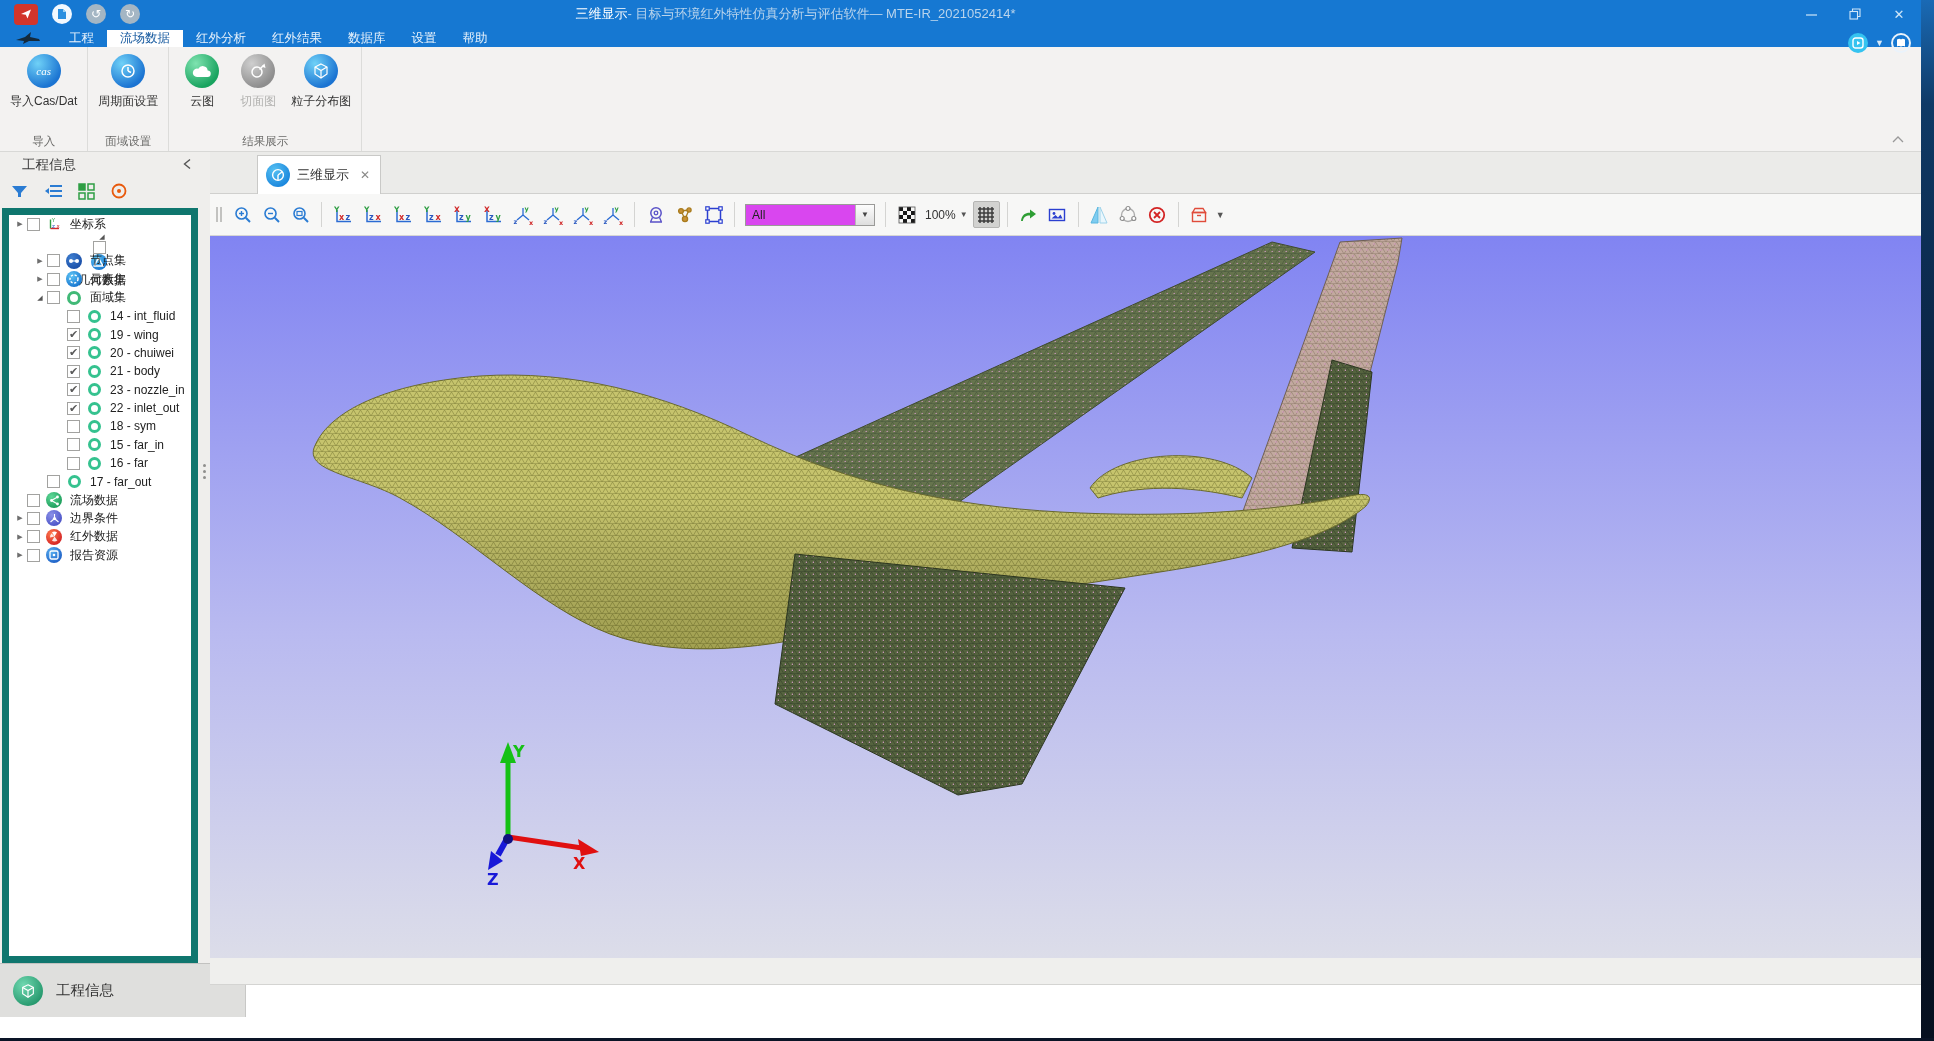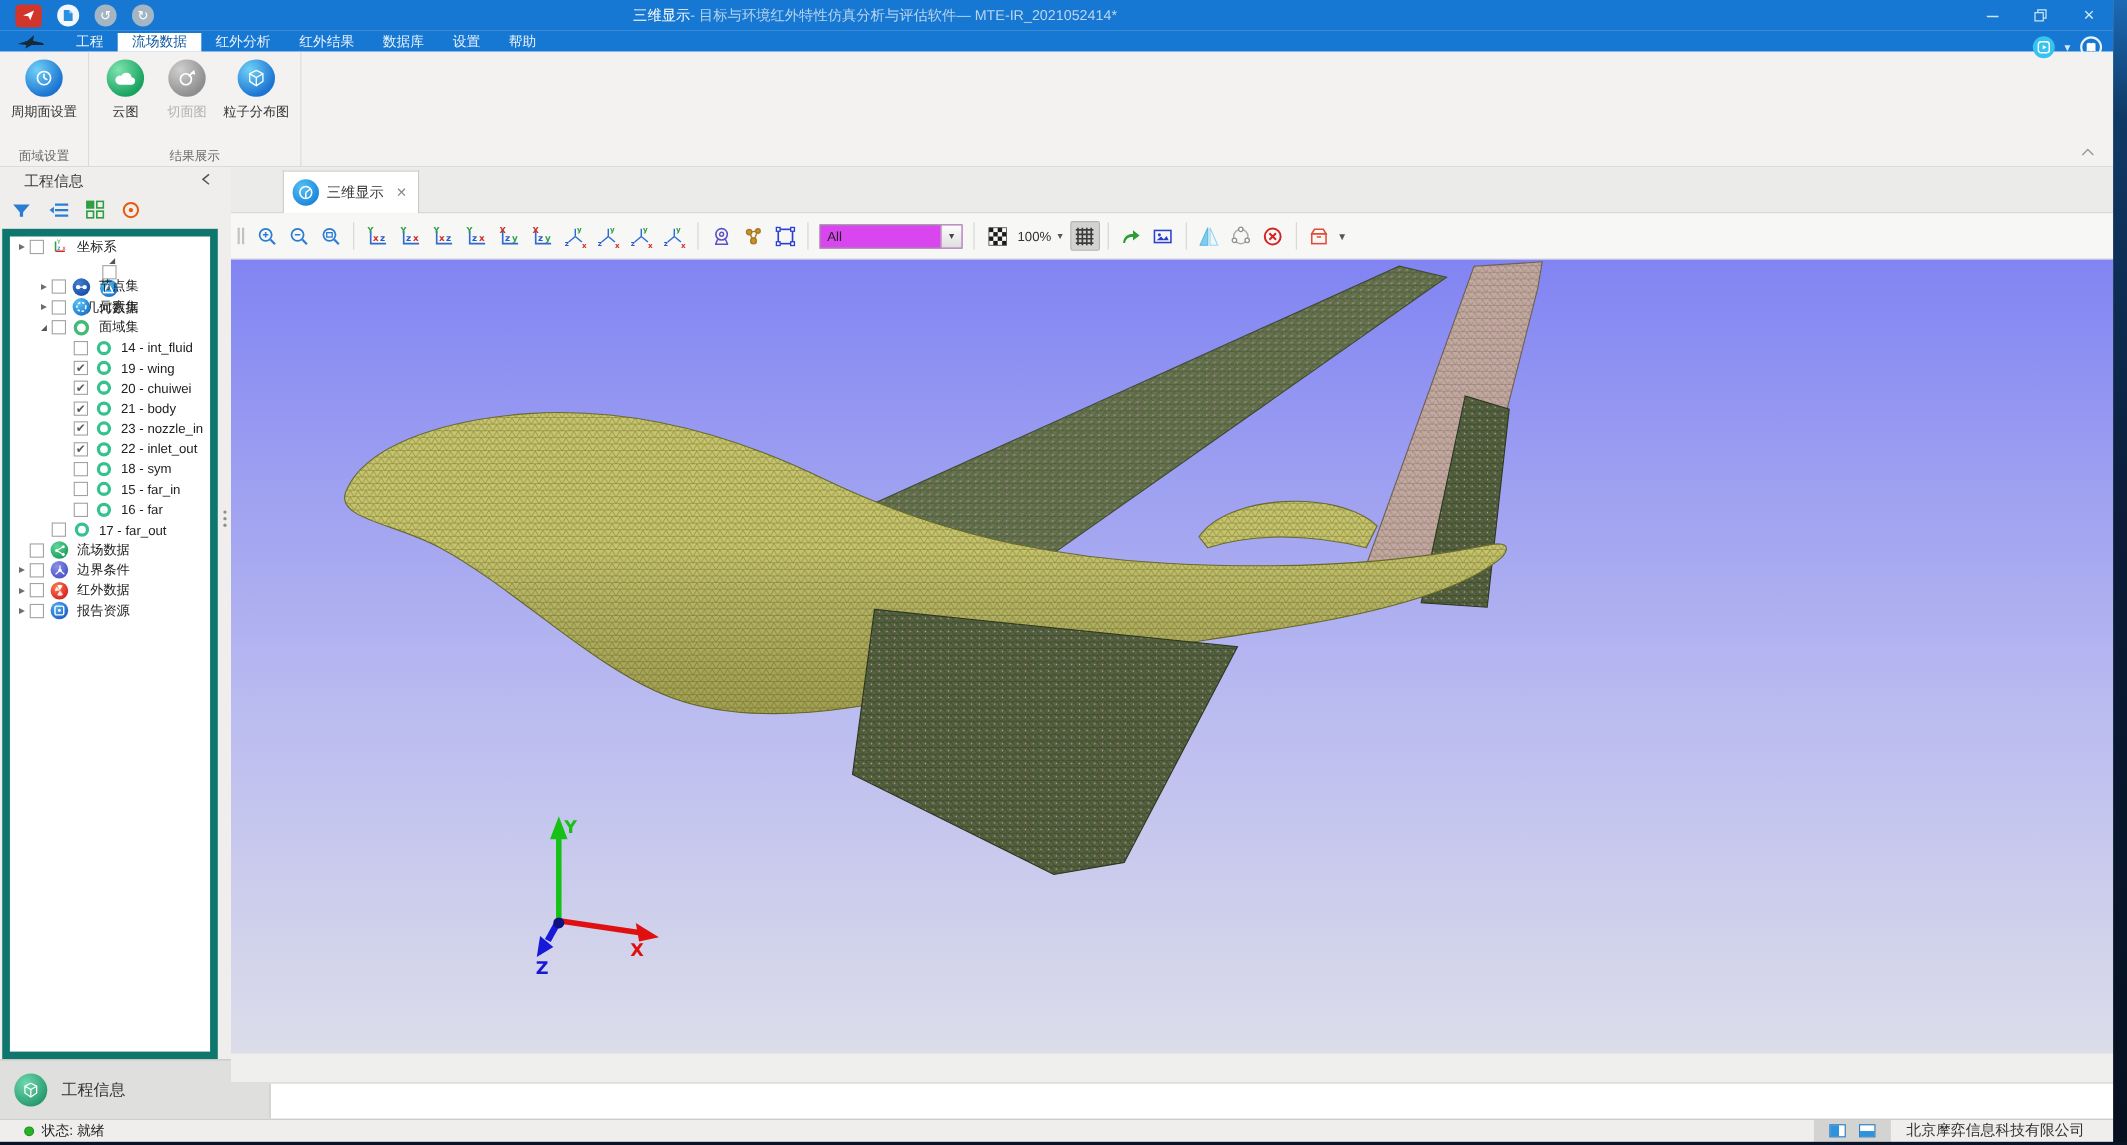--- a/index.html
+++ b/index.html
@@ -192,20 +192,31 @@
     <span class="mcaret">▼</span>
     <span class="circ circ-outline">
         <svg width="12" height="12" viewBox="0 0 12 12">
           <path d="M2 2.5 C4 1.5 5.5 1.8 6 2.6 C6.5 1.8 8 1.5 10 2.5 L10 9.5 C8 8.7 6.5 9 6 9.8 C5.5 9 4 8.7 2 9.5 Z" fill="#fff"></path>
         </svg>
       </span>
   </div>
 
   <div id="ribbon">
     <div id="ribbon-groups">
+      <div class="rgroup">
+        <div class="rbuttons">
+          <div class="rbtn">
+            <span class="rbicon rb-blue">
+                <span class="cas-txt">cas</span>
+              </span>
+            <span class="rlabel">导入Cas/Dat</span>
+          </div>
+        </div>
+        <div class="rgroup-label">导入</div>
+      </div>
       <div class="rgroup">
         <div class="rbuttons">
           <div class="rbtn">
             <span class="rbicon rb-blue">
                 <svg width="18" height="18" viewBox="0 0 18 18">
                   <circle cx="9" cy="9" r="6" fill="none" stroke="#fff" stroke-width="1.5"></circle>
                   <line x1="9" y1="9" x2="9" y2="5" stroke="#fff" stroke-width="1.5"></line>
                   <line x1="9" y1="9" x2="12" y2="10.5" stroke="#fff" stroke-width="1.5"></line>
                 </svg>
               </span>
@@ -818,27 +829,16 @@
           <text x="303" y="521" fill="#15c115">Y</text>
           <text x="363" y="633" fill="#e01010">X</text>
           <text x="277" y="649" fill="#1818d8">Z</text>
         </g>
       </svg>
     </div>
 
     <div id="msg-gray"></div>
   </div>
 
-  <div id="statusbar">
-    <span id="status-dot"></span>
-    <span id="status-text">状态: 就绪</span>
-    <div id="status-right">
-      <span id="dock-seg">
-        <span class="dock-ic dock1"></span>
-        <span class="dock-ic dock2"></span>
-      </span>
-      <span id="company">北京摩弈信息科技有限公司</span>
-    </div>
-  </div>
 </div>
 
 <div id="wallpaper"></div>
 <div id="bottom-edge"></div>
 
 </body></html>

